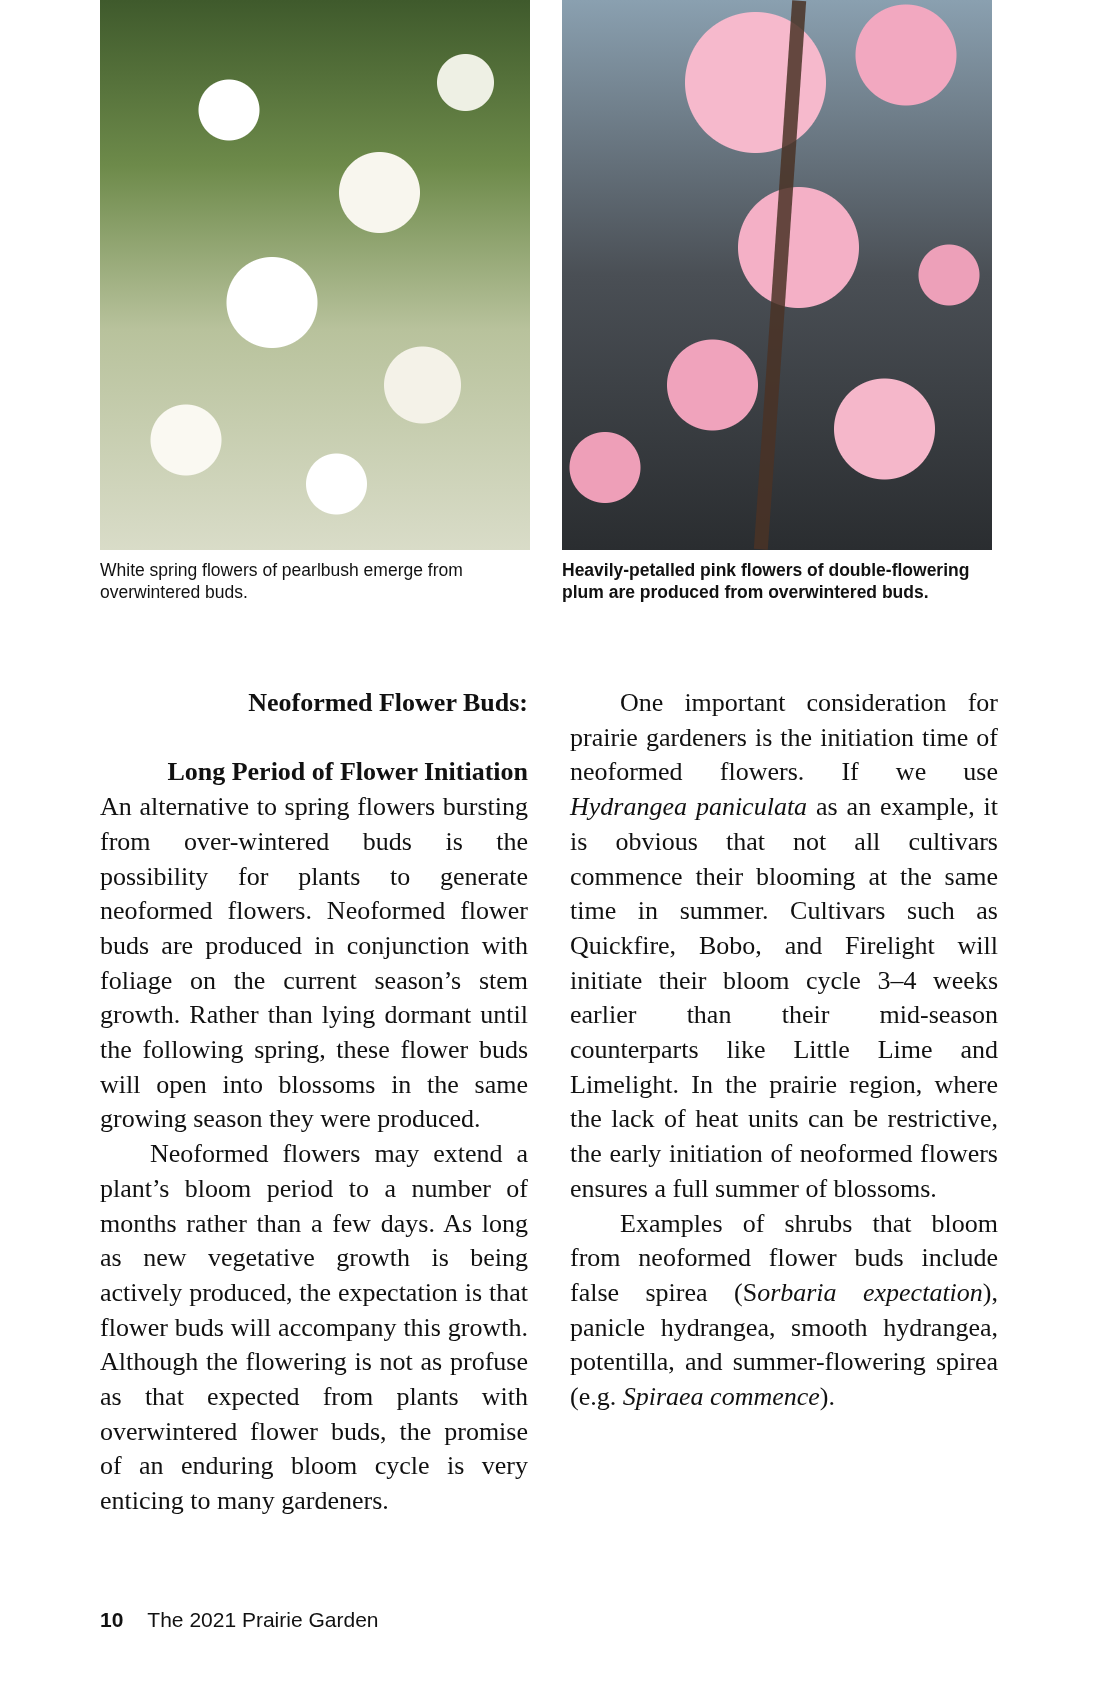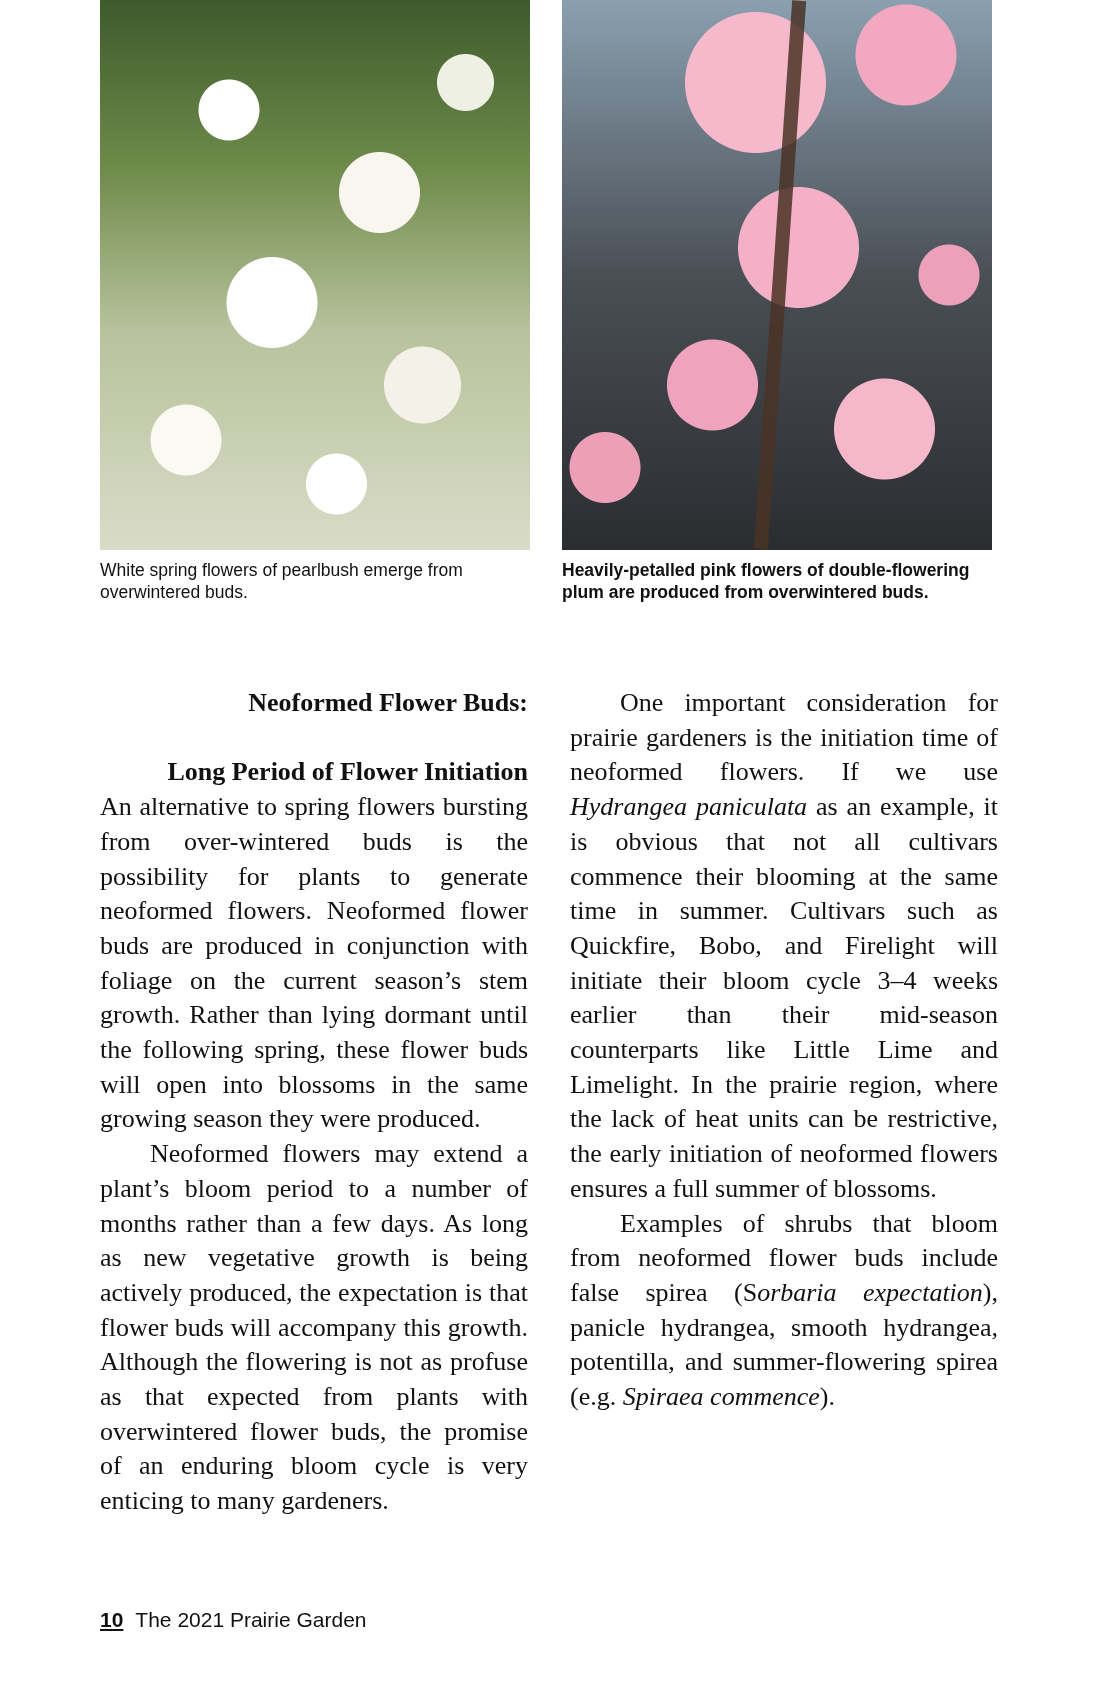--- a/index.html
+++ b/index.html
@@ -31,21 +31,21 @@
   .caption { position: absolute; top: 560px; width: 430px; font-family: "Liberation Sans", sans-serif; font-size: 17.5px; line-height: 21.5px; color: #111; }
   .caption-left { left: 100px; }
   .caption-right { left: 562px; font-weight: bold; }
   .column { position: absolute; top: 686px; width: 428px; font-family: "Liberation Serif", serif; font-size: 26px; line-height: 34.7px; text-align: justify; }
   .column-left { left: 100px; }
   .column-right { left: 562px; margin-left: 8px; }
   .heading { font-weight: bold; margin: 0; font-size: 26px; line-height: 34.7px; text-align: right; }
   .para { margin: 0; }
   .para.indent { text-indent: 50px; }
   .footer { position: absolute; left: 100px; top: 1608px; font-family: "Liberation Sans", sans-serif; font-size: 21px; color: #111; }
-  .footer .page-num { font-weight: bold; margin-right: 12px; text-decoration: underline; }
+  .footer .page-num { font-weight: bold; margin-right: 24px; }
 </style>
 </head>
 <body>
 
 <div class="photo photo-left"></div>
 <div class="photo photo-right">
     <div class="stem"></div>
   </div>
 
 <div class="caption caption-left">White spring flowers of pearlbush emerge from overwintered buds.</div>

